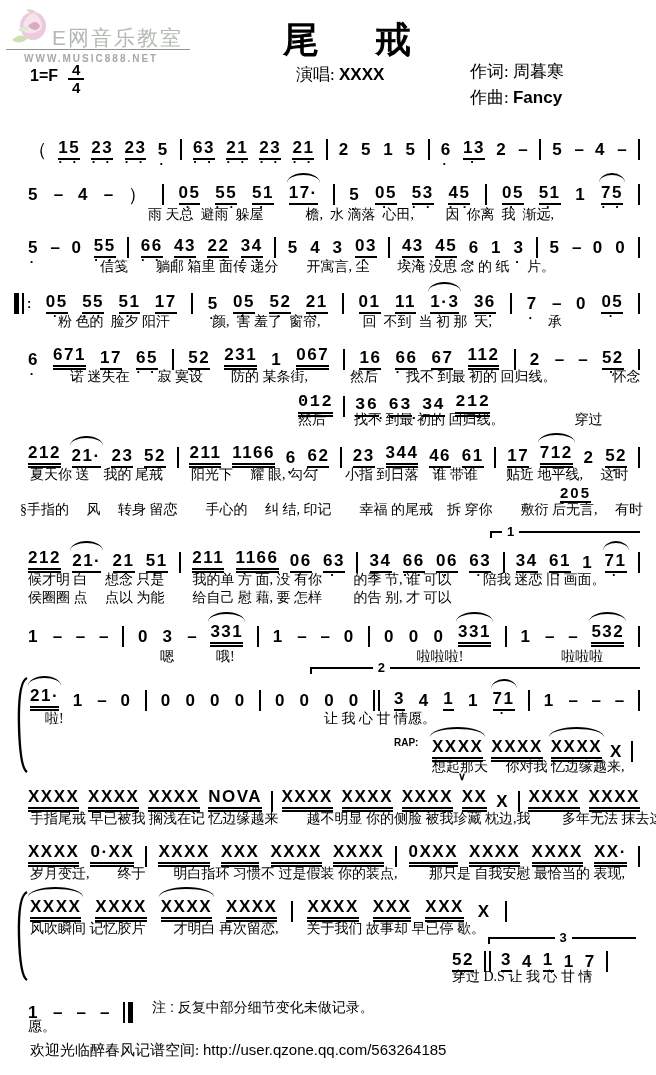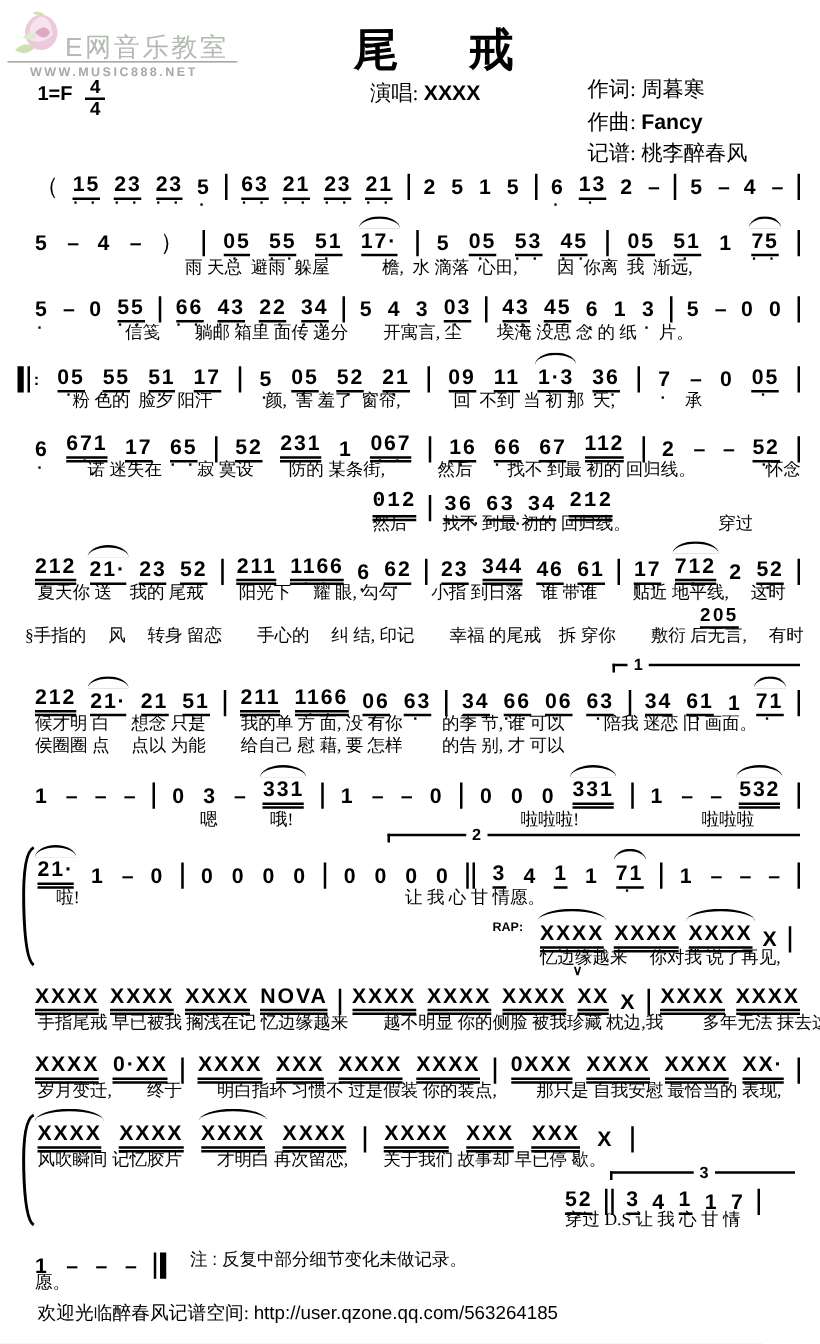--- a/index.html
+++ b/index.html
@@ -77,21 +77,20 @@
 
   <div id="page-title">尾　戒</div>
 
   <div id="performer">
     <span>演唱:</span>
     <b>XXXX</b>
   </div>
 
   <div class="credit" style="top:60px;"><span>作词:</span> <span>周暮寒</span></div>
   <div class="credit" style="top:86px;"><span>作曲:</span> <span class="sansval">Fancy</span></div>
-  <div class="credit" style="top:111px;"><span>记谱:</span> <span>桃李醉春风</span></div>
 
   <div id="score">
       <div class="noterow sb" style="left: 28px; top: 133px; width: 612px;">
         <span class="paren">（</span>
         <span class="tok u">15<span class="dots">· ·</span></span>
         <span class="tok u">23<span class="dots">· ·</span></span>
         <span class="tok u">23<span class="dots">· ·</span></span>
         <span class="tok">5<span class="dots">·</span></span>
         <div class="bar"></div>
         <span class="tok u">63<span class="dots">· ·</span></span>
@@ -177,21 +176,21 @@
         <span class="tok u">05<span class="dots">·</span></span>
         <span class="tok u">55<span class="dots">· ·</span></span>
         <span class="tok u">51<span class="dots">·</span></span>
         <span class="tok u">17</span>
         <div class="bar"></div>
         <span class="tok">5<span class="dots">·</span></span>
         <span class="tok u">05<span class="dots">·</span></span>
         <span class="tok u">52<span class="dots">·</span></span>
         <span class="tok u">21<span class="dots">·</span></span>
         <div class="bar"></div>
-        <span class="tok u">09</span>
+        <span class="tok u">01</span>
         <span class="tok u">11</span>
         <span class="tok u r">1·3</span>
         <span class="tok u">36<span class="dots">· ·</span></span>
         <div class="bar"></div>
         <span class="tok">7<span class="dots">·</span></span>
         <span class="dash">–</span>
         <span class="tok">0</span>
         <span class="tok u">05<span class="dots">·</span></span>
         <div class="bar"></div>
       </div>
@@ -337,21 +336,21 @@
       </div>
       <div class="lyric" style="left: 45px; top: 710px;">啦!</div>
       <div class="lyric" style="left: 324px; top: 710px;">让 我 心 甘 情愿。</div>
       <div class="noterow" style="left: 432px; top: 735px; gap: 8px;">
         <span class="tok w r">XXXX</span>
         <span class="tok w">XXXX</span>
         <span class="tok w r">XXXX</span>
         <span class="tok">X</span>
         <div class="bar"></div>
       </div>
-      <div class="lyric" style="left: 432px; top: 758px;">忆边缘越来　 你对我 说了再见,</div>
+      <div class="lyric" style="left: 432px; top: 758px;">想起那天　 你对我 忆边缘越来,</div>
       <div class="noterow sb" style="left: 28px; top: 785px; width: 612px;">
         <span class="tok w">XXXX</span>
         <span class="tok w">XXXX</span>
         <span class="tok w">XXXX</span>
         <span class="tok w">NOVA</span>
         <div class="bar"></div>
         <span class="tok w">XXXX</span>
         <span class="tok w">XXXX</span>
         <span class="tok w">XXXX</span>
         <span class="tok w">XX</span>

